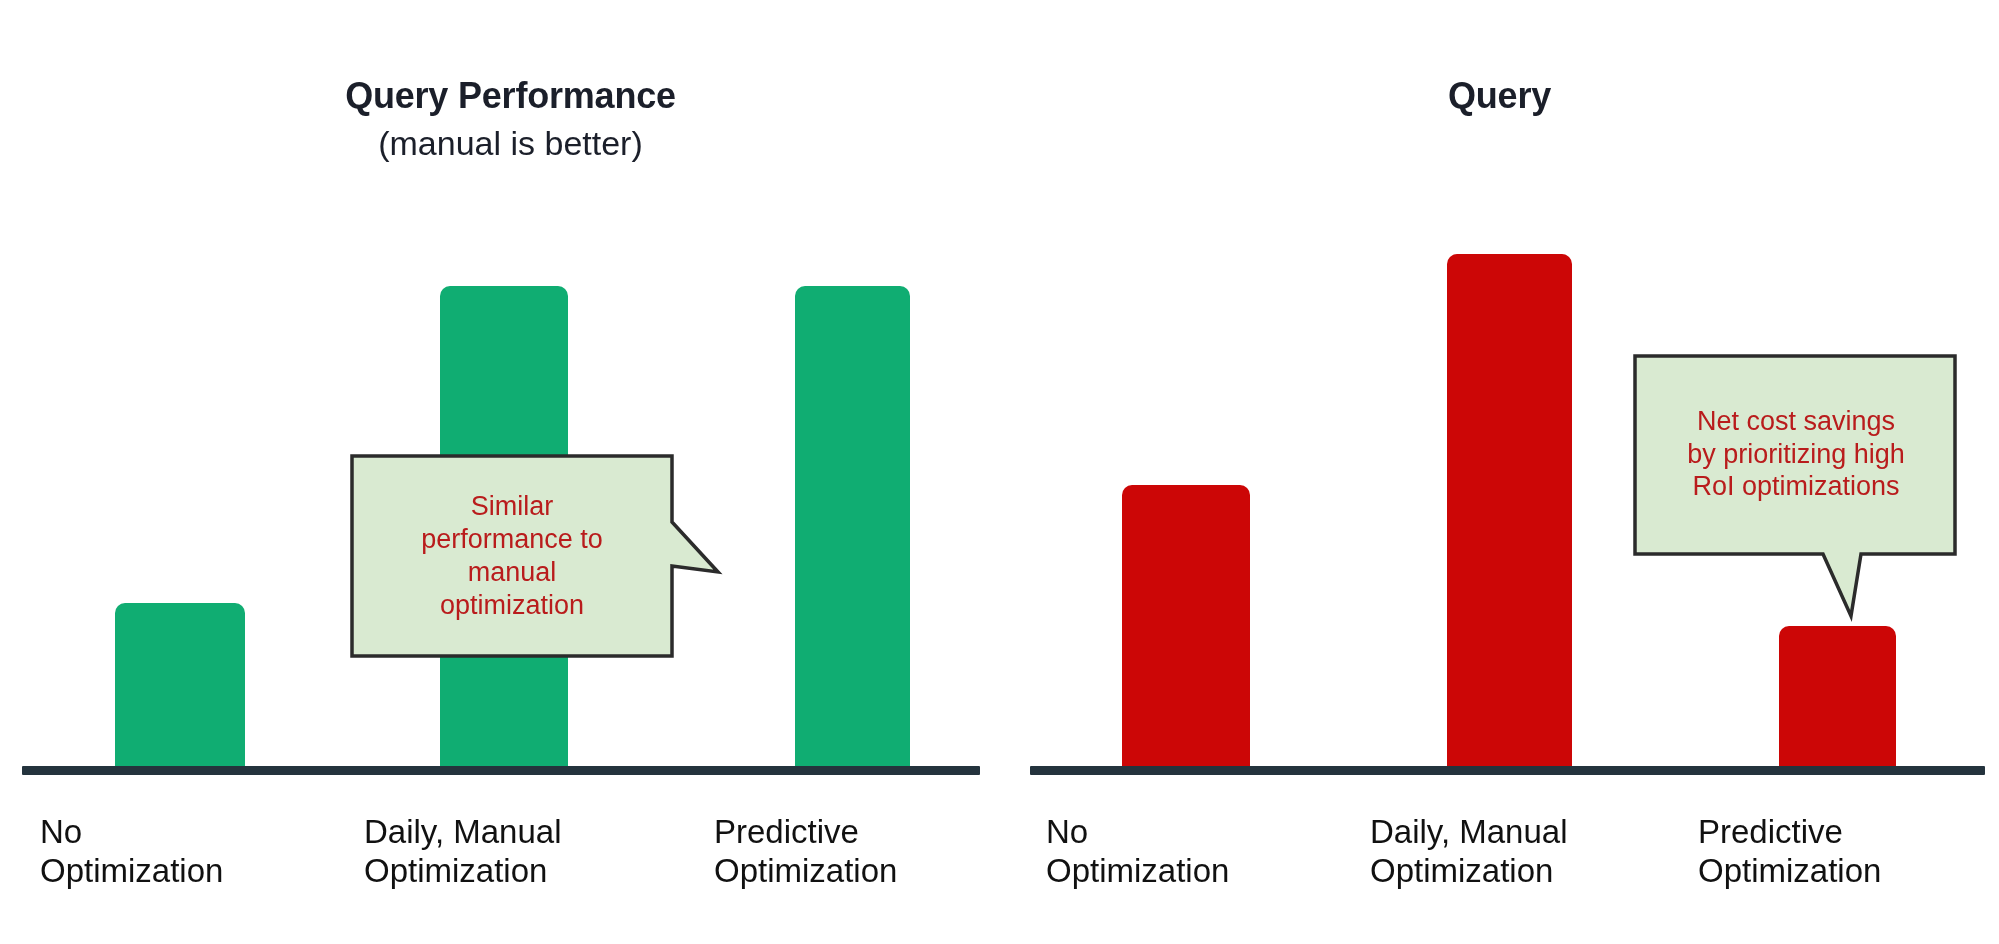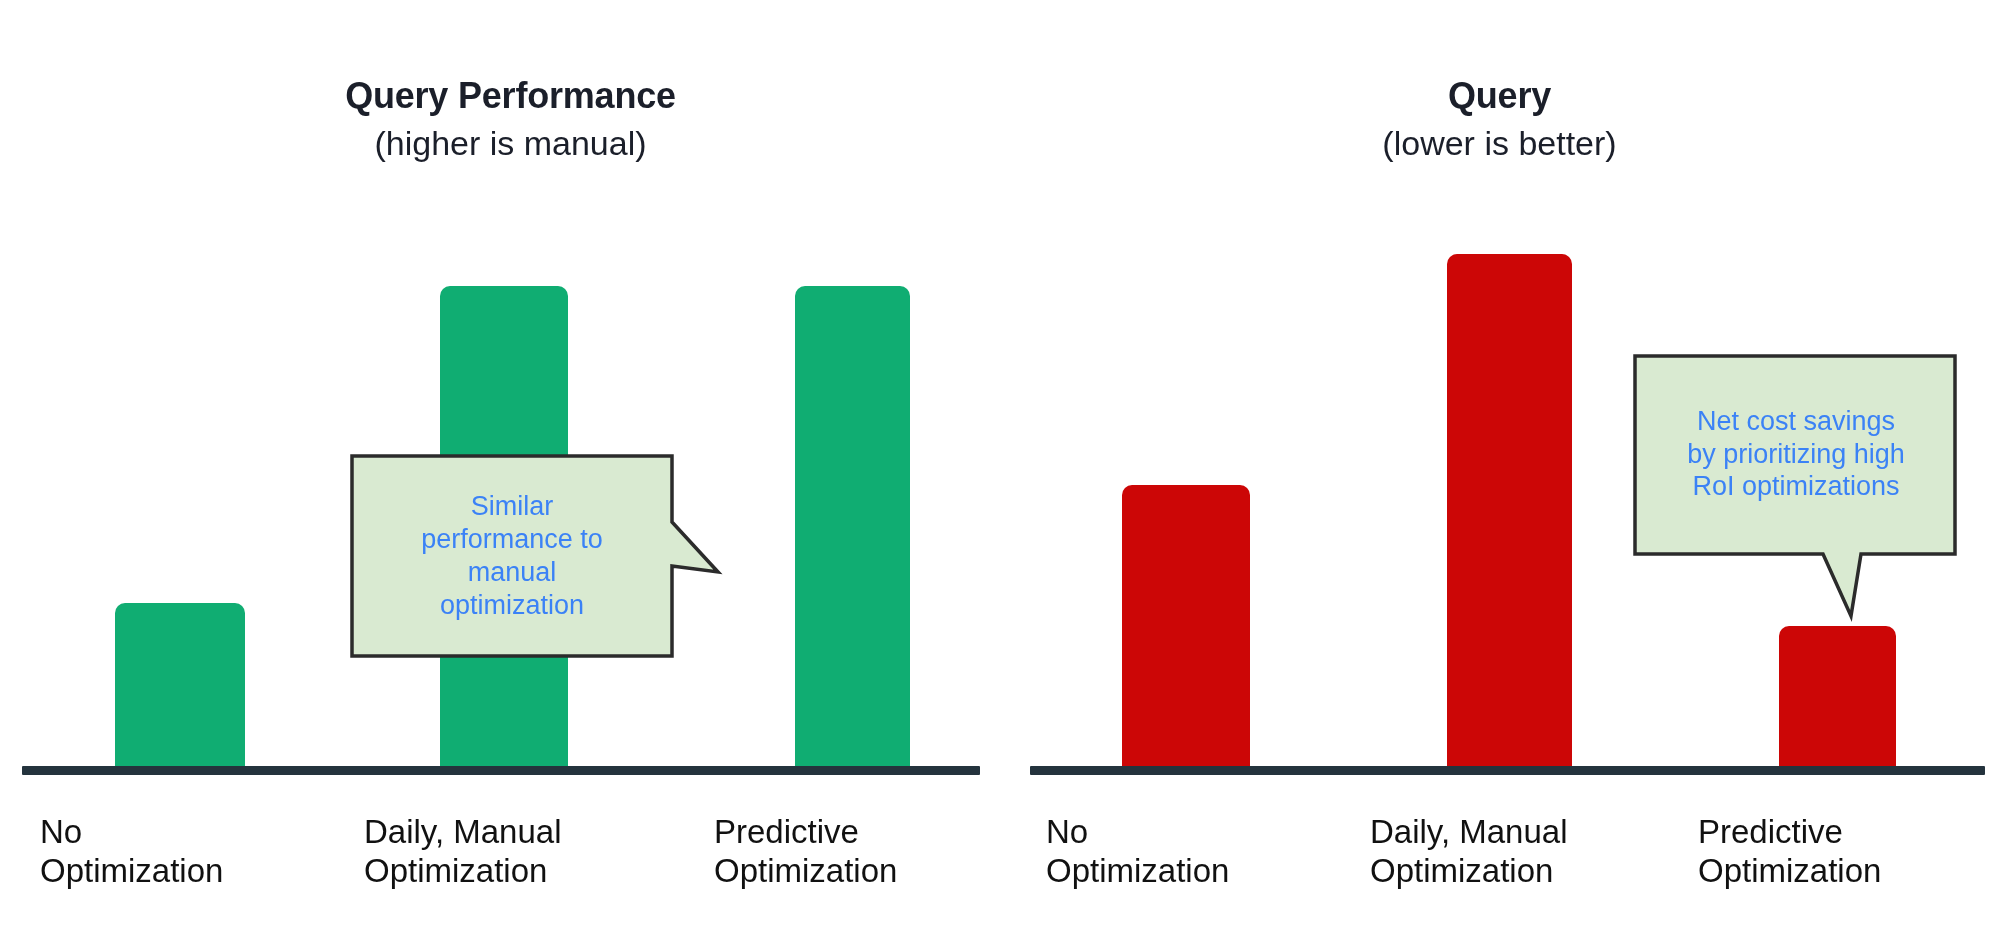--- a/index.html
+++ b/index.html
@@ -95,37 +95,37 @@
     position: absolute;
     left: 0;
     top: 0;
     overflow: visible;
   }
   .callout-text {
     position: absolute;
     text-align: center;
     font-size: 27px;
     line-height: 1.22;
-    color: #3b82f6;
+    color: #b91c1c;
     white-space: pre-line;
     display: flex;
     align-items: center;
     justify-content: center;
   }
 </style>
 </head>
 <body>
 
 <div id="figure">
 
   <div class="panel left">
 
     <div class="panel-title">
       <span class="main">Query Performance</span>
-      <span class="sub">(higher is manual)</span>
+      <span class="sub">(manual is better)</span>
     </div>
 
     <div class="bar green" style="left:115px; width:130px; height:163px;"></div>
     <div class="bar green" style="left:440px; width:128px; height:480px;"></div>
     <div class="bar green" style="left:795px; width:115px; height:480px;"></div>
 
     <div class="axis-line"></div>
 
     <div class="tick-label" style="left:40px; width:280px;">
       <span>No</span>
@@ -149,21 +149,20 @@
 manual
 optimization</div>
     </div>
 
   </div>
 
   <div class="panel right">
 
     <div class="panel-title">
       <span class="main">Query</span>
-      <span class="sub">(lower is better)</span>
     </div>
 
     <div class="bar red" style="left:122px; width:128px; height:281px;"></div>
     <div class="bar red" style="left:447px; width:125px; height:512px;"></div>
     <div class="bar red" style="left:779px; width:117px; height:140px;"></div>
 
     <div class="axis-line"></div>
 
     <div class="tick-label" style="left:46px; width:280px;">
       <span>No</span>

